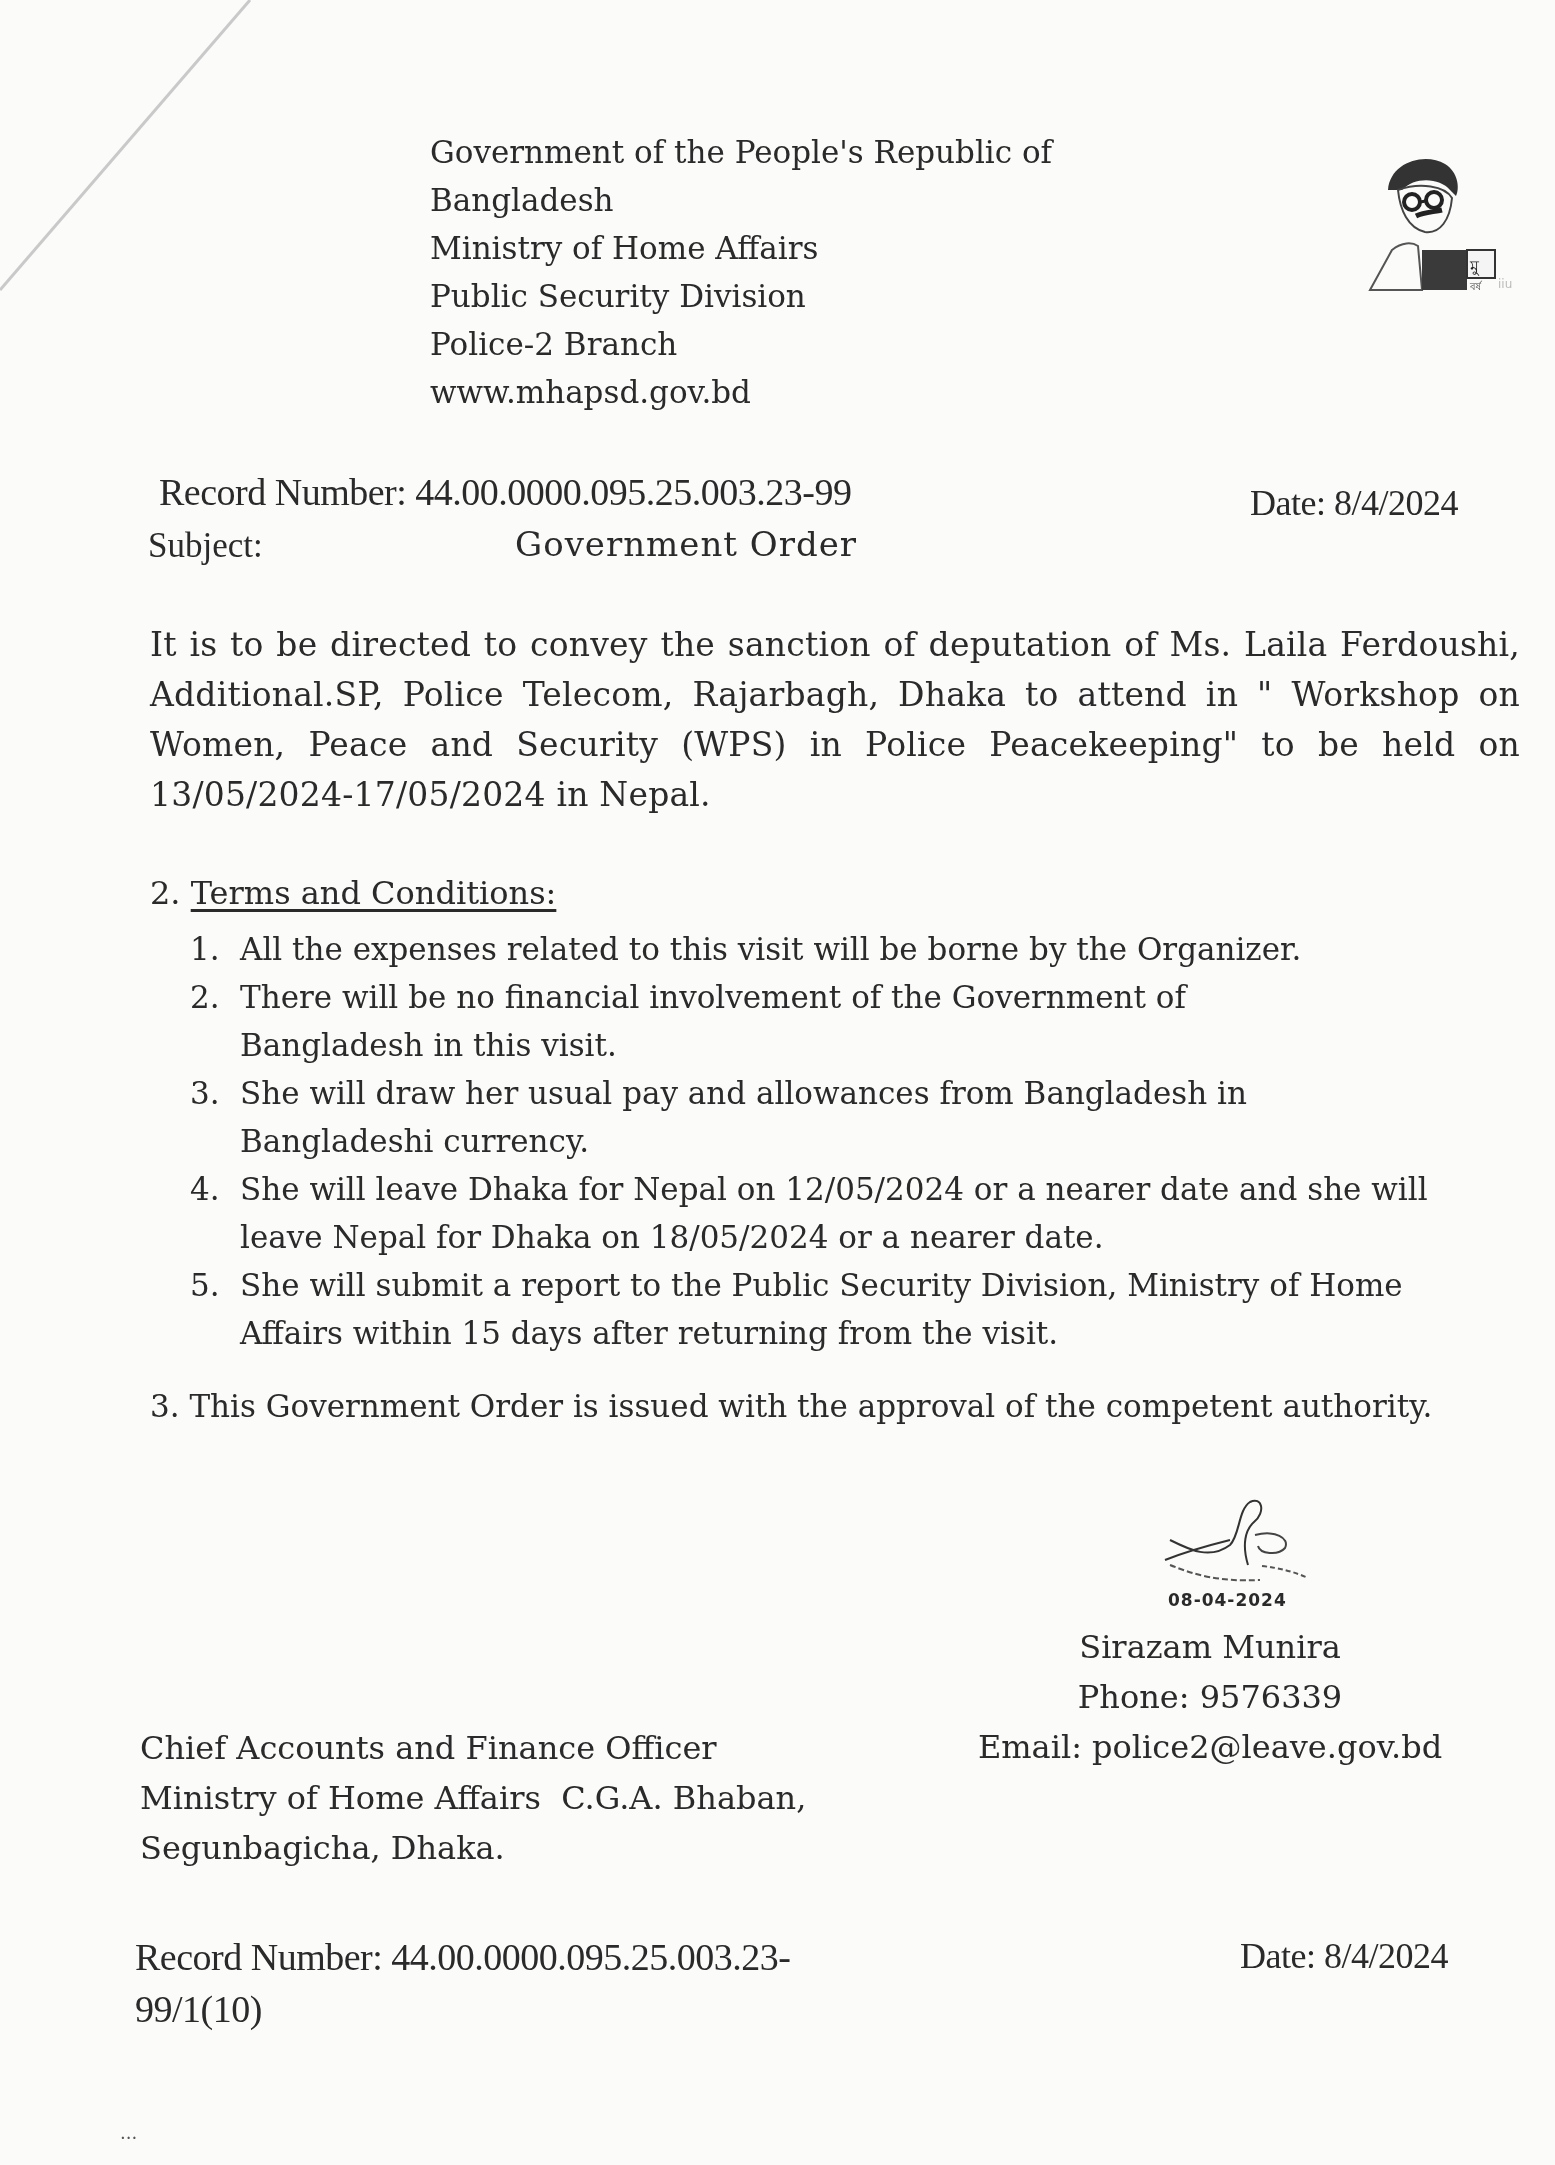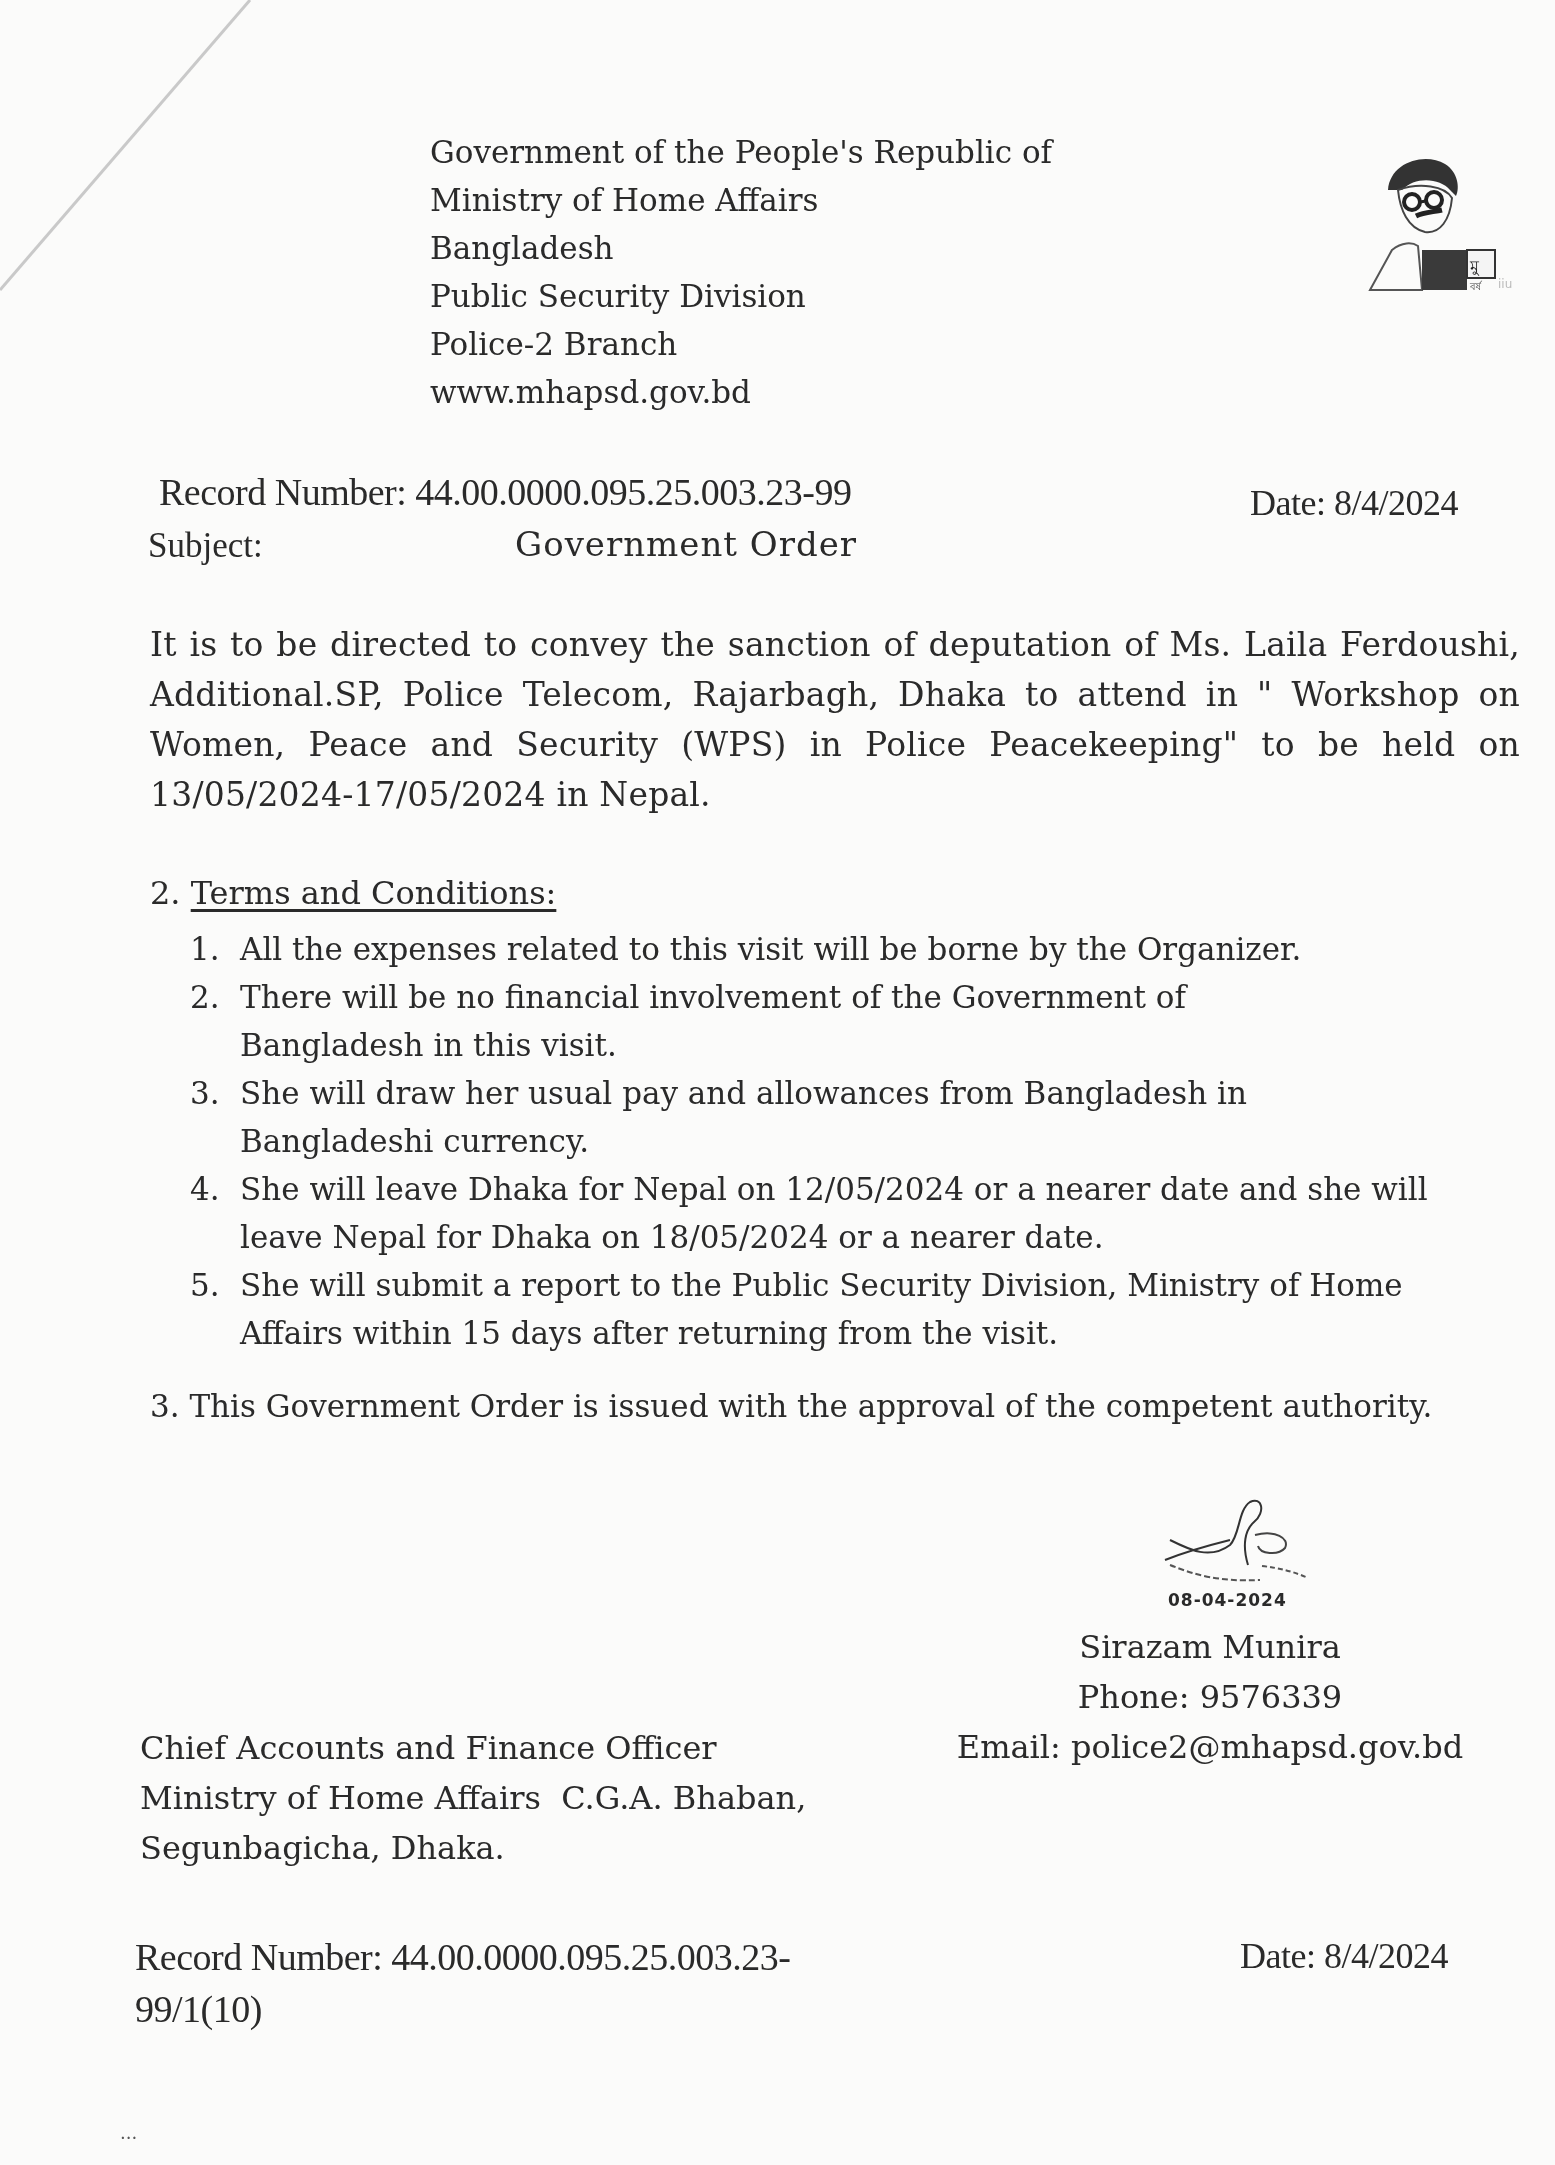--- a/index.html
+++ b/index.html
@@ -41,22 +41,22 @@
   </style>
 </head>
 <body>
 
 <svg class="page-fold" viewBox="0 0 260 300">
   <line x1="250" y1="0" x2="0" y2="290" stroke="#c9c9c9" stroke-width="3"></line>
 </svg>
 
 <div class="letterhead">
   <div>Government of the People's Republic of</div>
+  <div>Bangladesh</div>
   <div>Ministry of Home Affairs</div>
-  <div>Bangladesh</div>
   <div>Public Security Division</div>
   <div>Police-2 Branch</div>
   <div>www.mhapsd.gov.bd</div>
 </div>
 
 <svg class="logo" viewBox="0 0 200 150">
 
   <path d="M58 40 C60 12 95 2 115 14 C128 22 130 38 126 46 L120 40 C110 28 85 26 72 40 Z" fill="#333"></path>
 
   <path d="M68 40 C70 60 78 78 95 82 C110 84 120 70 122 48 C115 36 90 32 68 40 Z" fill="none" stroke="#444" stroke-width="2"></path>
@@ -124,21 +124,21 @@
   <path d="M15 70 C40 60 60 55 80 50" fill="none" stroke="#333" stroke-width="2"></path>
   <path d="M20 75 C45 85 70 92 110 90" fill="none" stroke="#555" stroke-width="2" stroke-dasharray="6 3"></path>
   <path d="M105 45 C125 40 140 48 135 58 C128 66 110 64 108 56" fill="none" stroke="#444" stroke-width="2"></path>
   <path d="M112 76 C130 78 145 82 158 88" fill="none" stroke="#555" stroke-width="2" stroke-dasharray="5 3"></path>
 </svg>
 <div class="sig-date">08-04-2024</div>
 
 <div class="signer">
   <div>Sirazam Munira</div>
   <div>Phone: 9576339</div>
-  <div>Email: police2@mhapsd.gov.bd</div>
+  <div>Email: police2@leave.gov.bd</div>
 </div>
 
 <div class="recipient">
   <div>Chief Accounts and Finance Officer</div>
   <div style="white-space:pre">Ministry of Home Affairs  C.G.A. Bhaban,</div>
   <div>Segunbagicha, Dhaka.</div>
 </div>
 
 <div class="row footer-ref serif-cond" style="left:135px; top:1935px;">
   <span>Record Number:</span>

